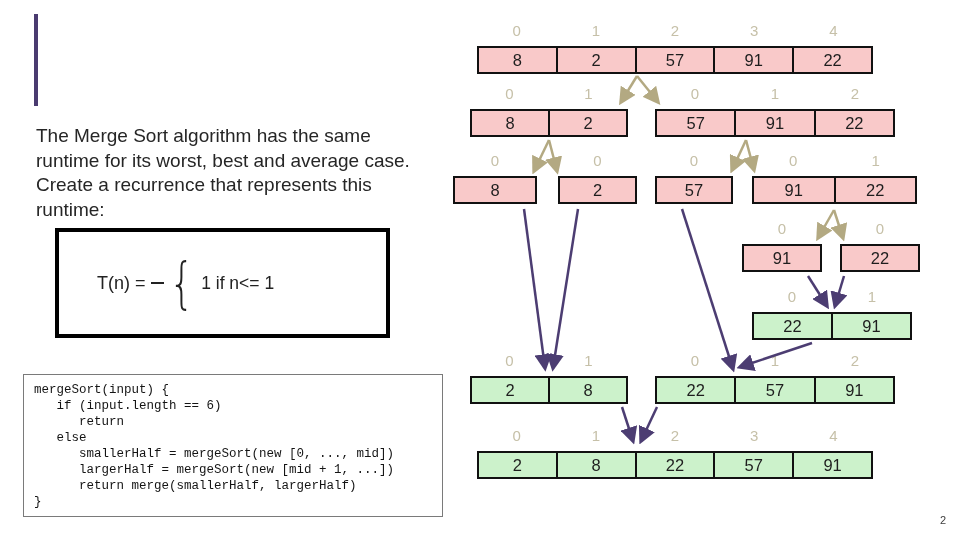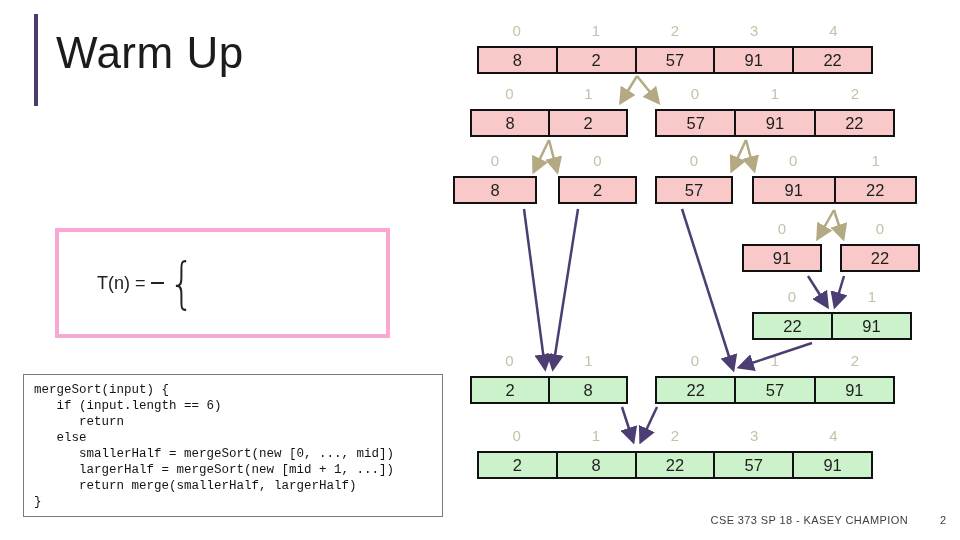--- a/index.html
+++ b/index.html
@@ -12,21 +12,21 @@
   .title{
     position:absolute;left:56px;top:28px;margin:0;
     font-size:44px;font-weight:300;color:#1c1c1c;letter-spacing:0.5px;
   }
   .body-text{
     position:absolute;left:36px;top:124px;width:410px;
     font-size:19px;line-height:24.5px;color:#262626;white-space:pre-line;
   }
   .recurrence-box{
     position:absolute;left:55px;top:228px;width:335px;height:110px;
-    border:4px solid #f9a8d4;box-sizing:border-box;
+    border:4px solid #000000;box-sizing:border-box;
     display:flex;align-items:center;padding-left:38px;
   }
   .rec-lhs{font-size:18px;color:#222;}
   .rec-dash{width:13px;height:2px;background:#222;margin-left:5px;}
   .rec-brace{
     font-size:56px;font-weight:200;color:#222;line-height:0.9;
     transform:scaleX(0.7);font-family:"DejaVu Sans",sans-serif;margin:0 2px 0 0;
   }
   .rec-cases{display:flex;flex-direction:column;font-size:17.5px;line-height:24px;color:#222;}
   .code-box{
@@ -51,28 +51,32 @@
   }
   .cell:first-child{border-left:none;}
   .arrows{position:absolute;left:0;top:0;pointer-events:none;}
 </style>
 </head>
 <body>
 
 <div class="slide">
 
   <div class="accent-bar"></div>
-  <h1 class="title">Warm Up</h1>
-
+
+  <div class="body-text">The Merge Sort algorithm has the same
+runtime for its worst, best and average case.
+Create a recurrence that represents this
+runtime:</div>
 
   <div class="recurrence-box">
     <span class="rec-lhs">T(n) =</span>
     <span class="rec-dash"></span>
     <span class="rec-brace">{</span>
     <span class="rec-cases">
+      <span>1 if n&lt;= 1</span>
     </span>
   </div>
 
   <div class="code-box">
     <pre>mergeSort(input) {
    if (input.length == 6)
       return
    else
       smallerHalf = mergeSort(new [0, ..., mid])
       largerHalf = mergeSort(new [mid + 1, ...])
@@ -237,16 +241,15 @@
     <line class="arrow-merge" x1="524" y1="209" x2="545" y2="368" marker-end="url(#mk-merge)" stroke="#4c3d72" stroke-width="2.5"></line>
     <line class="arrow-merge" x1="578" y1="209" x2="553" y2="368" marker-end="url(#mk-merge)" stroke="#4c3d72" stroke-width="2.5"></line>
     <line class="arrow-merge" x1="682" y1="209" x2="733" y2="369" marker-end="url(#mk-merge)" stroke="#4c3d72" stroke-width="2.5"></line>
     <line class="arrow-merge" x1="812" y1="343" x2="740" y2="367" marker-end="url(#mk-merge)" stroke="#4c3d72" stroke-width="2.5"></line>
     <line class="arrow-merge" x1="808" y1="276" x2="827" y2="306" marker-end="url(#mk-merge)" stroke="#4c3d72" stroke-width="2.5"></line>
     <line class="arrow-merge" x1="844" y1="276" x2="835" y2="306" marker-end="url(#mk-merge)" stroke="#4c3d72" stroke-width="2.5"></line>
     <line class="arrow-merge" x1="622" y1="407" x2="633" y2="441" marker-end="url(#mk-merge)" stroke="#4c3d72" stroke-width="2.5"></line>
     <line class="arrow-merge" x1="657" y1="407" x2="641" y2="441" marker-end="url(#mk-merge)" stroke="#4c3d72" stroke-width="2.5"></line>
   </svg>
 
-  <div class="footer-course">CSE 373 SP 18 - KASEY CHAMPION</div>
   <div class="page-num">2</div>
 
 </div>
 
 </body></html>

